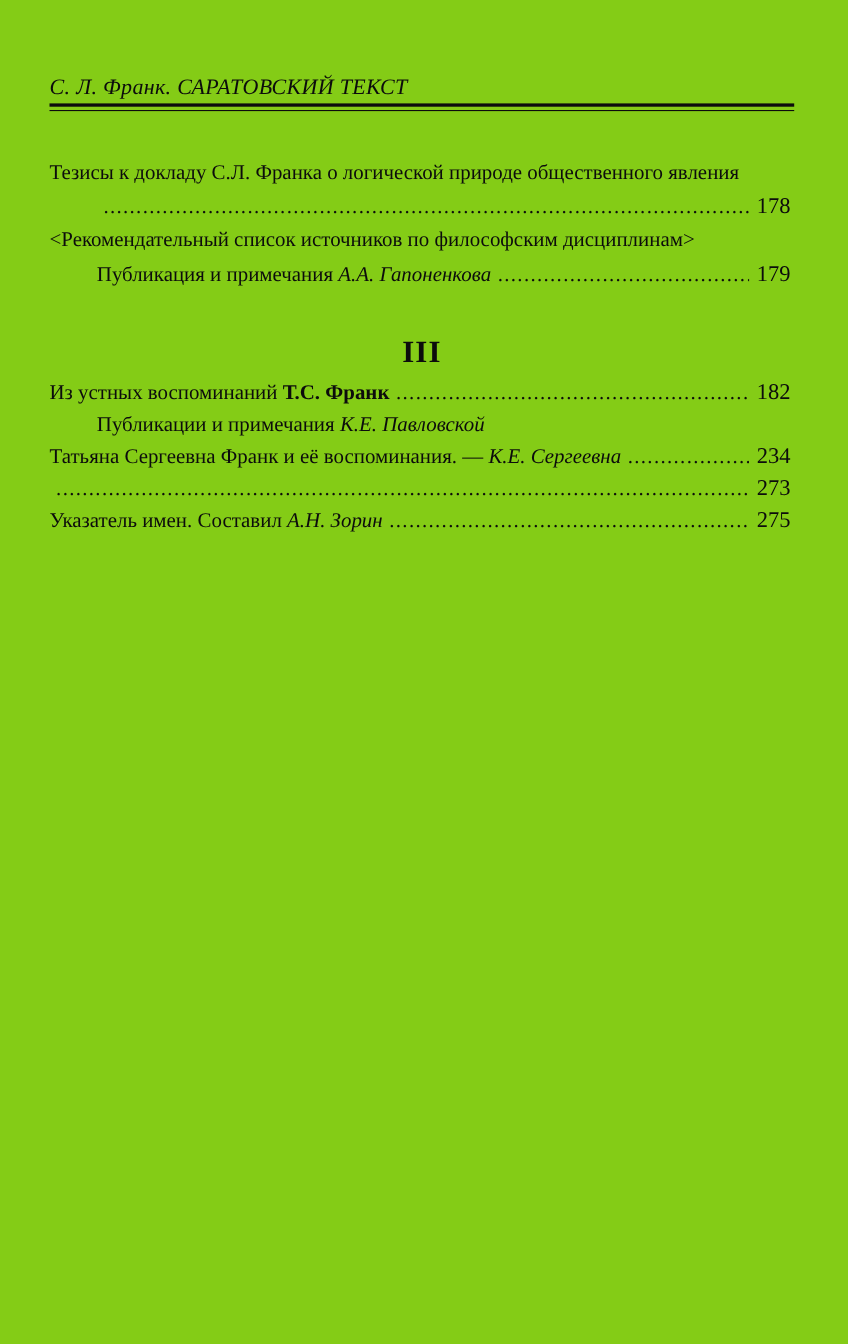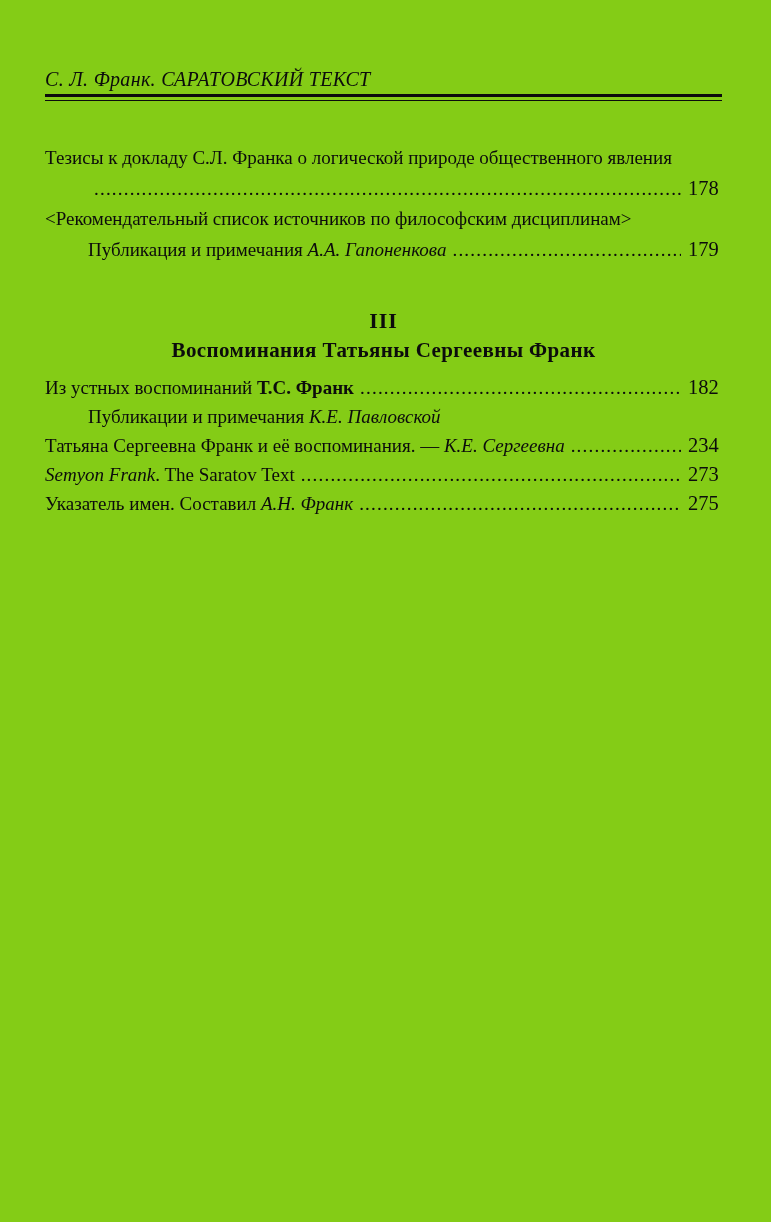--- a/index.html
+++ b/index.html
@@ -62,21 +62,21 @@
     font-size: 20.5px;
     min-width: 34px;
     text-align: left;
   }
   .section-heading {
     margin-top: 42px;
     text-align: center;
     font-weight: 700;
   }
   .section-number {
-    font-size: 22px;
+    font-size: 28px;
     line-height: 28px;
     letter-spacing: 1px;
   }
   .section-title {
     font-size: 21px;
     line-height: 30px;
     letter-spacing: 0.4px;
   }
 </style>
 </head>
@@ -101,42 +101,40 @@
       </div>
       <div class="toc-row indent">
         <span class="toc-text"><span class="seg-regular">Публикация и примечания </span><span class="seg-italic">А.А. Гапоненкова</span></span>
         <span class="leader"></span>
         <span class="page-num">179</span>
       </div>
     </div>
 
   <div class="section-heading">
     <div class="section-number">III</div>
-    <div class="section-title">Воспоминания Татьяны Сергеевны Франк</div>
   </div>
 
   <div class="toc-block-bottom">
       <div class="toc-row">
         <span class="toc-text"><span class="seg-regular">Из устных воспоминаний </span><span class="seg-bold">Т.С. Франк</span></span>
         <span class="leader"></span>
         <span class="page-num">182</span>
       </div>
       <div class="toc-row indent">
         <span class="toc-text"><span class="seg-regular">Публикации и примечания </span><span class="seg-italic">К.Е. Павловской</span></span>
       </div>
       <div class="toc-row">
         <span class="toc-text"><span class="seg-regular">Татьяна Сергеевна Франк и её воспоминания. — </span><span class="seg-italic">К.Е. Сергеевна</span></span>
         <span class="leader"></span>
         <span class="page-num">234</span>
       </div>
       <div class="toc-row">
-        <span class="toc-text"><span class="seg-italic">Semyon Frank</span><span class="seg-regular">. The Saratov Text</span></span>
         <span class="leader"></span>
         <span class="page-num">273</span>
       </div>
       <div class="toc-row">
-        <span class="toc-text"><span class="seg-regular">Указатель имен. Составил </span><span class="seg-italic">А.Н. Франк</span></span>
+        <span class="toc-text"><span class="seg-regular">Указатель имен. Составил </span><span class="seg-italic">А.Н. Зорин</span></span>
         <span class="leader"></span>
         <span class="page-num">275</span>
       </div>
     </div>
 
 </div>
 
 </body></html>

